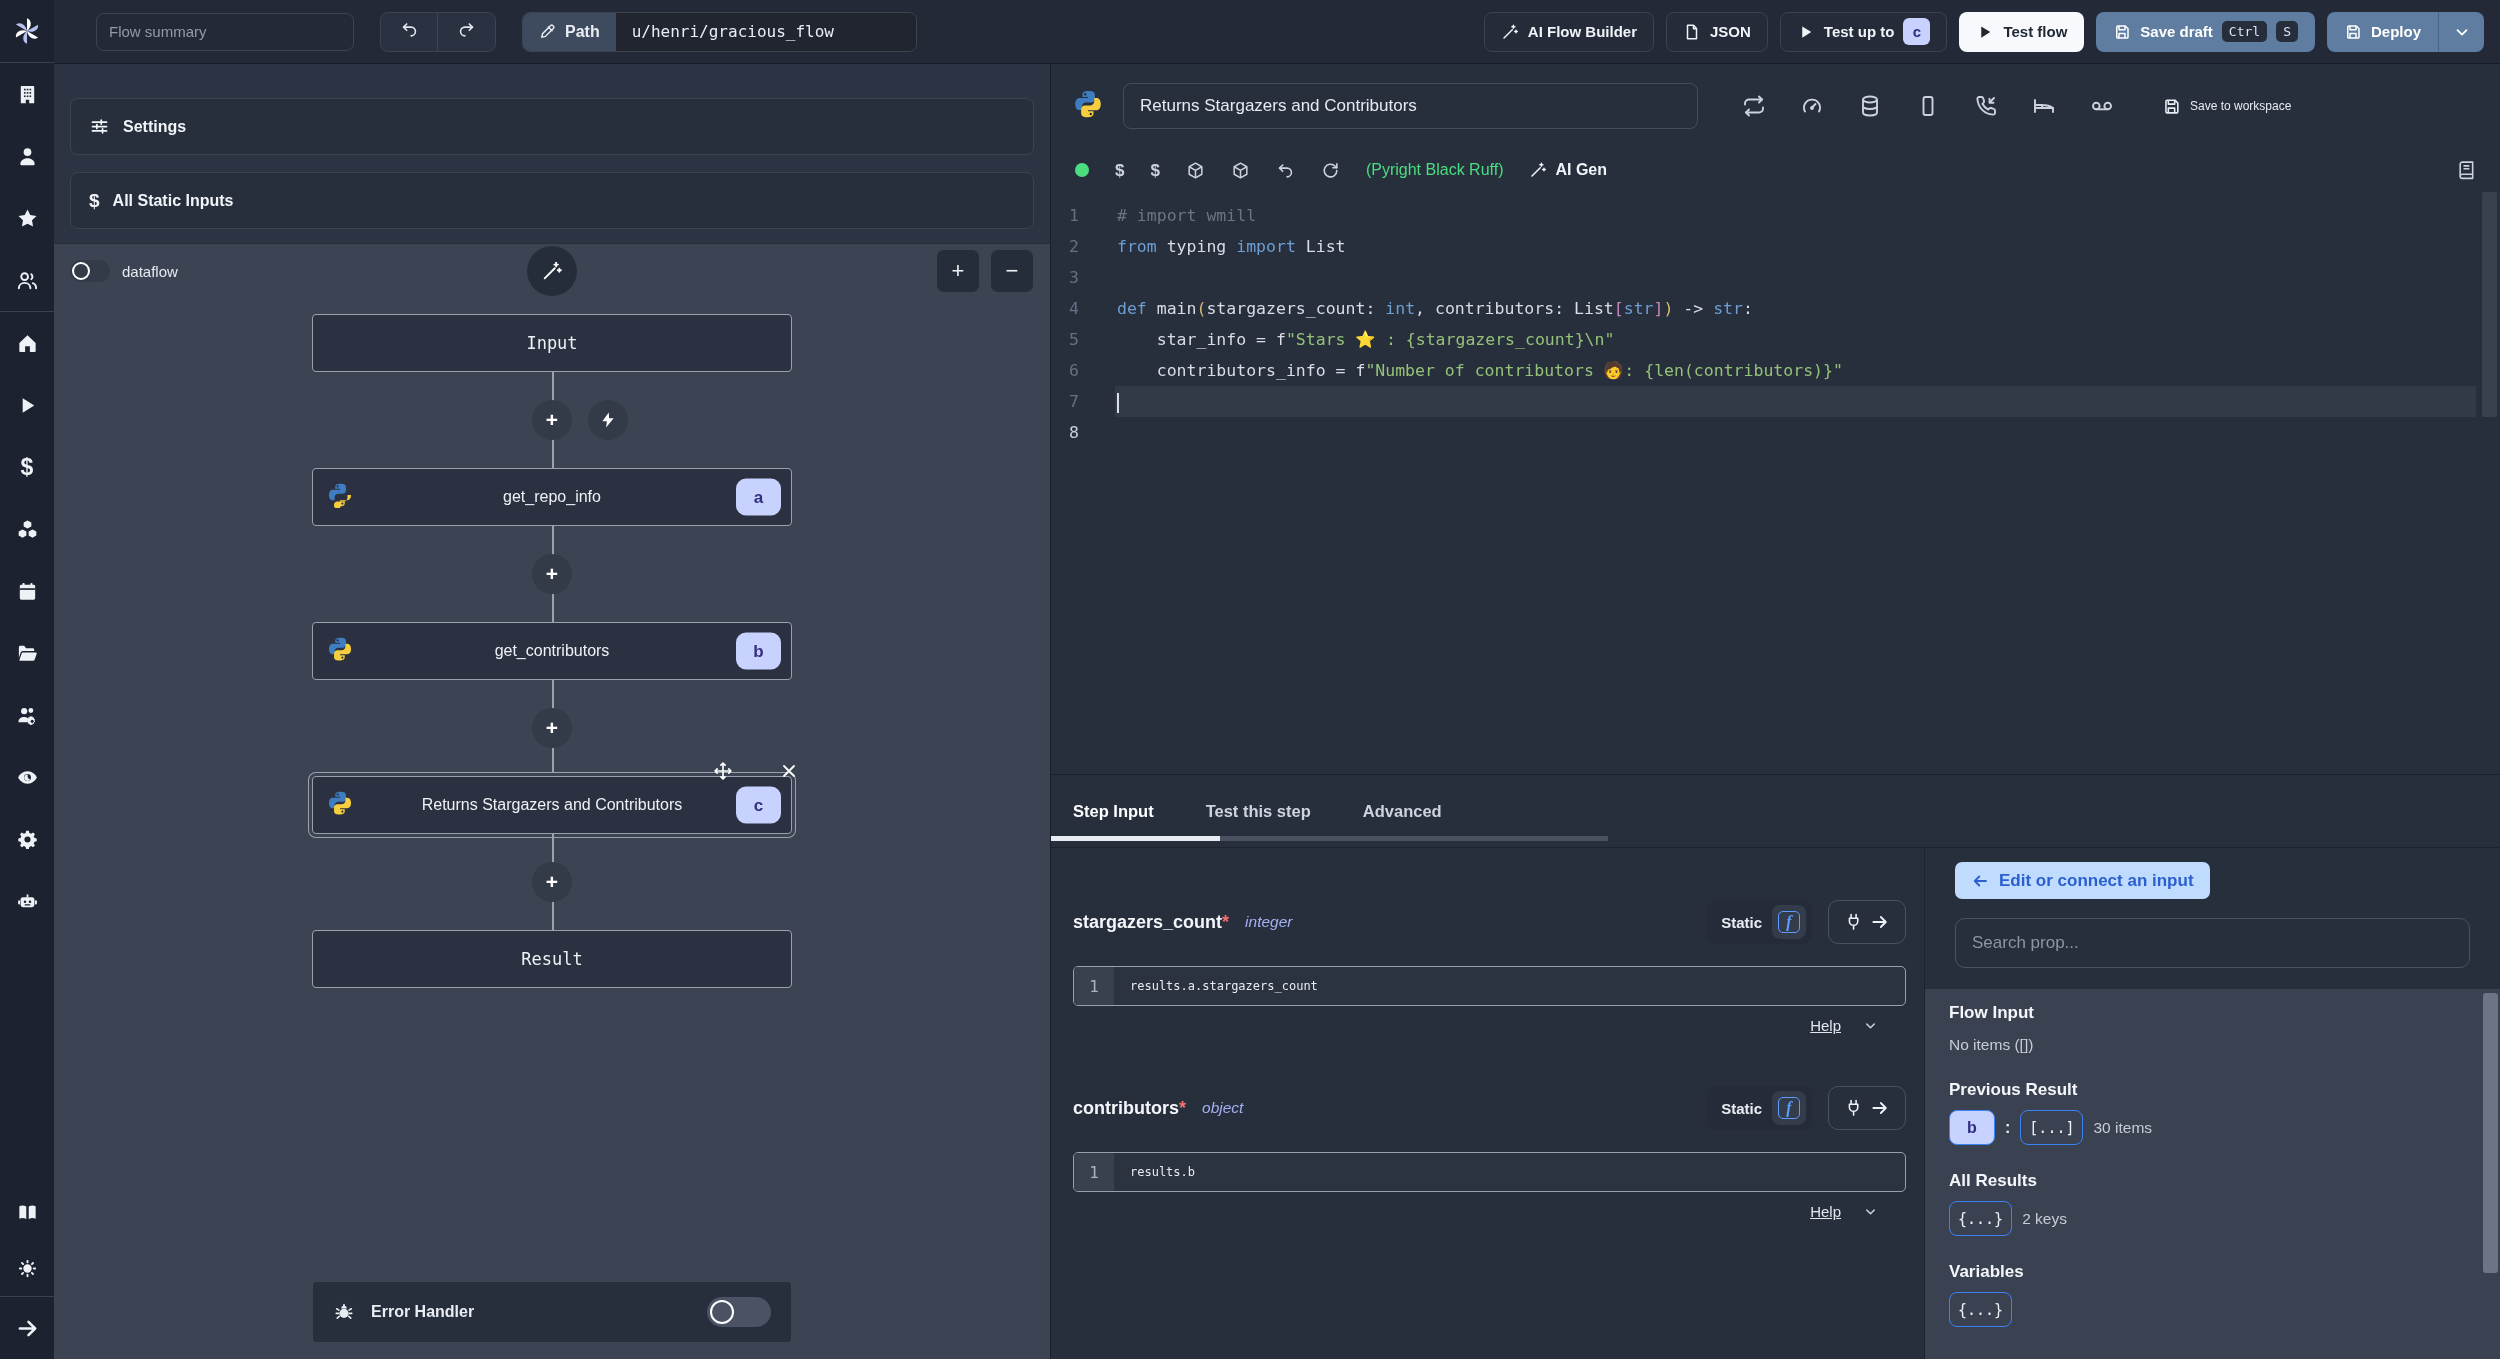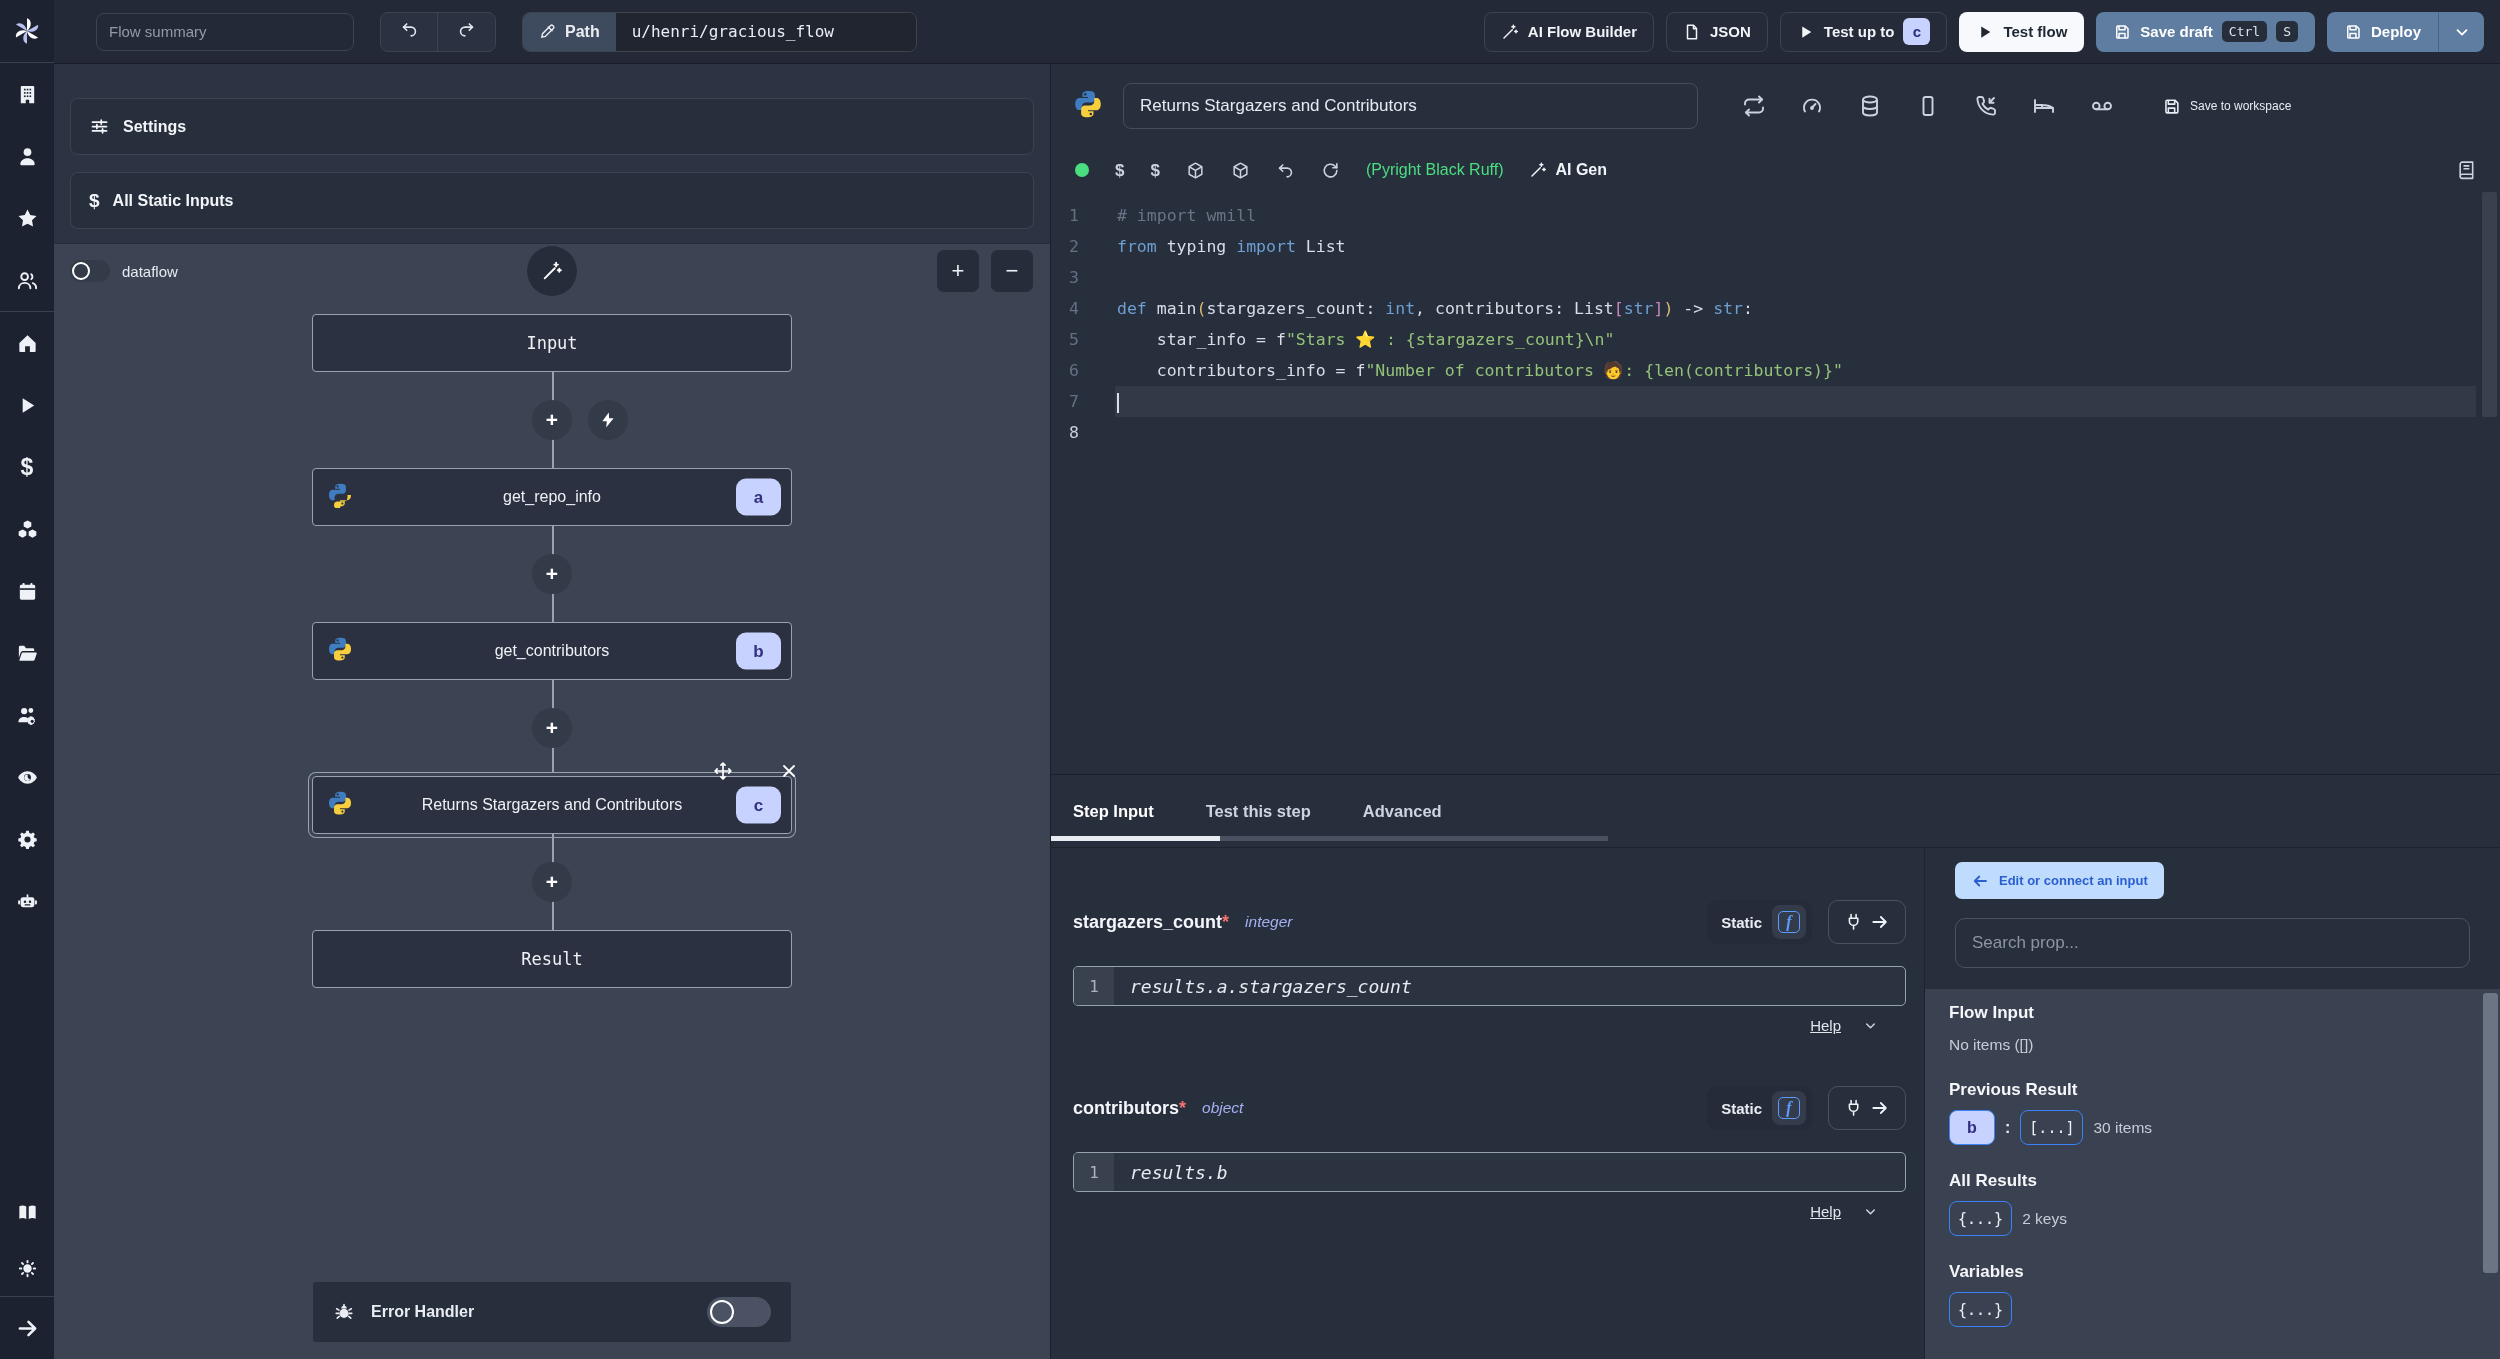--- a/index.html
+++ b/index.html
@@ -134,29 +134,29 @@
   .freq { color:#f87171; font-weight:bold; font-size:18px; }
   .ftype { font-style:italic; color:#a5b0f2; font-size:15.5px; margin-left:16px; }
   .static-pill { margin-left:auto; height:44px; background:#252b38; border-radius:10px; display:flex; align-items:center; padding:5px 6px 5px 14px; gap:10px; cursor:pointer; }
   .static-pill .slabel { font-size:15px; font-weight:bold; }
   .fchip { width:34px; height:34px; border-radius:8px; background:#343c4c; display:flex; align-items:center; justify-content:center; }
   .fchip .fbox { width:22px; height:22px; border:1.6px solid #5b9dff; border-radius:5px; color:#5b9dff; font-family:"Liberation Serif",serif; font-style:italic; font-weight:bold; font-size:16px; display:flex; align-items:center; justify-content:center; }
   .plug-btn { margin-left:16px; width:78px; height:44px; border:1px solid #4a5260; border-radius:10px; display:flex; align-items:center; justify-content:center; gap:6px; cursor:pointer; color:#eef1f6; }
   .plug-btn svg { width:20px; height:20px; }
   .expr-box { margin-top:22px; display:flex; height:40px; border:1px solid #97a0b0; border-radius:5px; overflow:hidden; background:#2c3340; cursor:text; }
   .expr-box .egut { width:40px; background:#39404e; color:#aab2c0; font-family:"DejaVu Sans Mono",monospace; font-size:16px; display:flex; align-items:center; justify-content:center; }
-  .expr-box .eval { flex:1; display:flex; align-items:center; padding-left:16px; font-family:"DejaVu Sans Mono",monospace; font-size:18px; color:#e8ecf2;font-style:italic; }
+  .expr-box .eval { flex:1; display:flex; align-items:center; padding-left:16px; font-family:"DejaVu Sans Mono",monospace; font-size:12px; color:#e8ecf2; }
   .help-row { height:38px; display:flex; align-items:center; justify-content:flex-end; gap:22px; padding-right:28px; }
   .help-link { font-size:15px; color:#e2e7ee; text-decoration:underline; cursor:pointer; }
   .help-row svg { width:15px; height:15px; color:#cdd4df; }
   .field2 { margin-top:42px; }
 
   .connect-panel { flex:1; border-left:1px solid #1e242f; display:flex; flex-direction:column; min-width:0; }
   .cp-top { padding:14px 30px 0 30px; }
-  .edit-btn { display:inline-flex; align-items:center; gap:10px; height:37px; background:#bfdbfe; color:#2b5fd0; border-radius:7px; padding:0 16px; font-size:13px; font-weight:bold; cursor:pointer; }
+  .edit-btn { display:inline-flex; align-items:center; gap:10px; height:37px; background:#bfdbfe; color:#2b5fd0; border-radius:7px; padding:0 16px; font-size:17px; font-weight:bold; cursor:pointer; }
   .search-prop { margin-top:19px; width:100%; height:50px; background:transparent; border:1px solid #4a5263; border-radius:10px; color:#e9edf3; font-size:17px; padding:0 16px; }
   .search-prop::placeholder { color:#8d95a5; }
   .cp-props { flex:1; margin-top:21px; background:#3a4150; position:relative; padding:14px 24px 0 24px; overflow:hidden; }
   .prop-h { font-size:17px; font-weight:bold; color:#f4f6fa; }
   .prop-muted { font-size:15.5px; color:#c6cdd8; margin-top:13px; }
   .prop-row { display:flex; align-items:center; gap:10px; margin-top:10px; }
   .chip-key { min-width:46px; height:35px; border:1.6px solid #3b82f6; border-radius:8px; background:#c7d2fe; color:#312e81; font-weight:bold; font-size:16px; display:inline-flex; align-items:center; justify-content:center; padding:0 8px; cursor:pointer; }
   .chip-col { min-width:52px; height:35px; border:1.6px solid #3b82f6; border-radius:8px; color:#eef1f6; font-family:"DejaVu Sans Mono",monospace; font-size:15px; display:inline-flex; align-items:center; justify-content:center; padding:0 8px; cursor:pointer; }
   .prop-meta { font-size:15.5px; color:#c6cdd8; }
   .colon { color:#eef1f6; font-weight:bold; }

